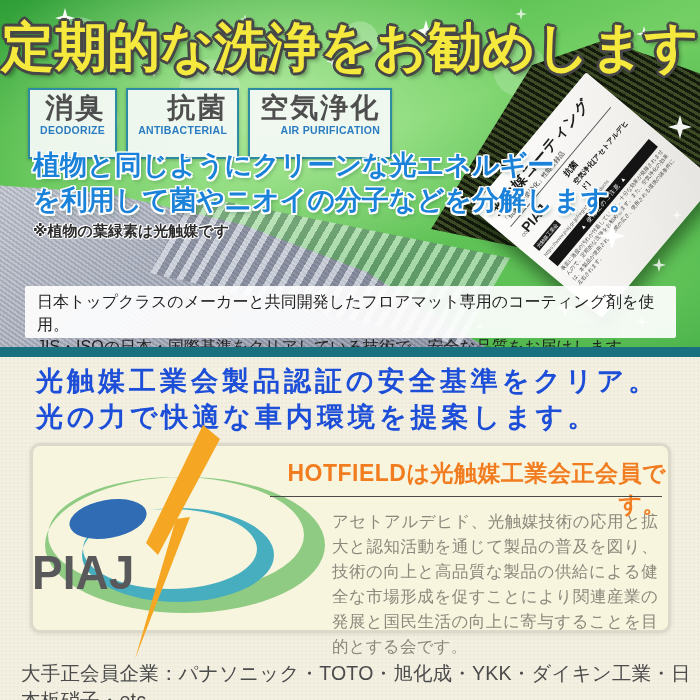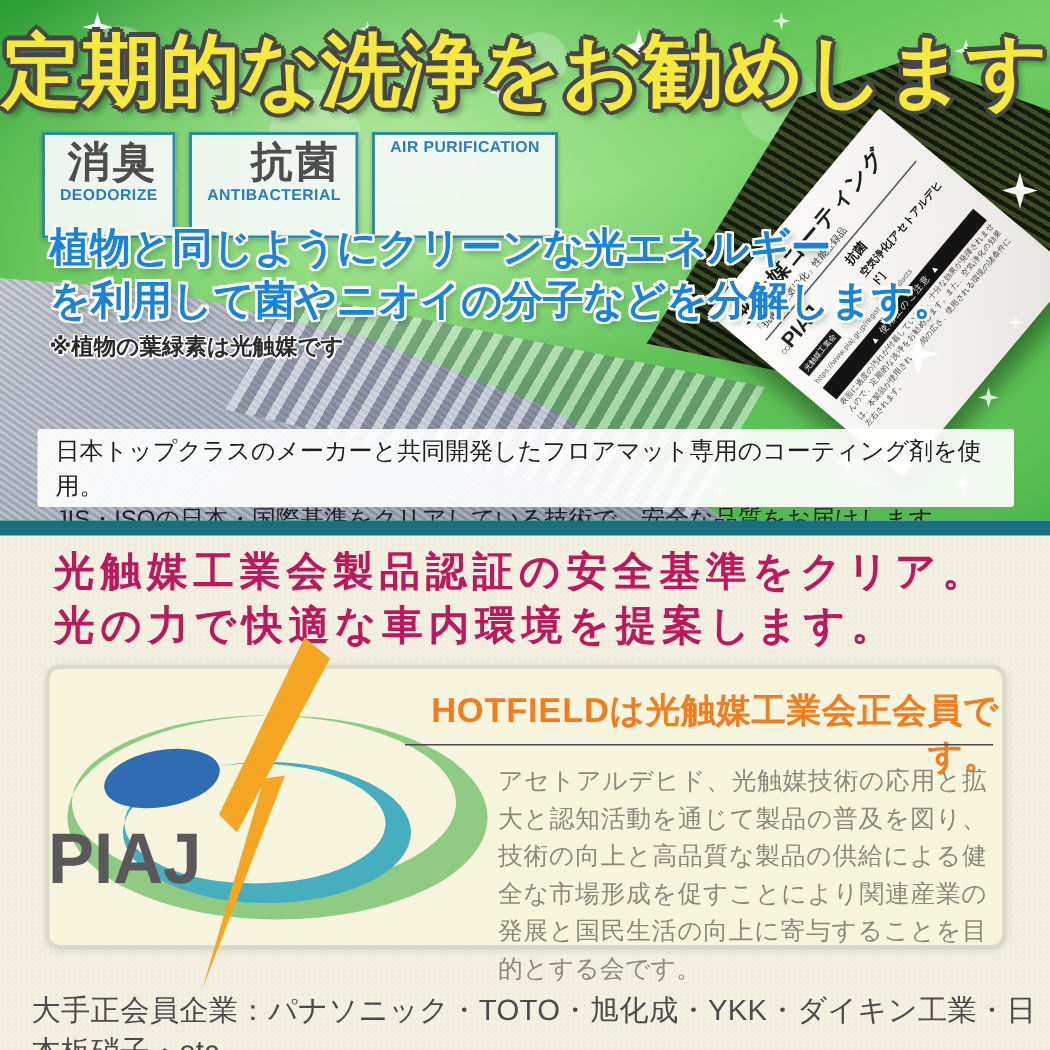--- a/index.html
+++ b/index.html
@@ -87,21 +87,21 @@
   .info-line{font-size:16px;color:#1e1e1e;line-height:1.42;letter-spacing:0;}
 
   
   .teal-bar{position:absolute;left:0;top:347px;width:700px;height:10px;background:#19707f;z-index:8;}
 
   
   .lower{position:absolute;left:0;top:357px;width:700px;height:343px;background:#f3f0e2;
     background-image:radial-gradient(rgba(120,115,90,.05) 1px,transparent 1px);background-size:4px 4px;}
   .cert{position:absolute;left:36px;top:363px;z-index:9;
     font-family:"Liberation Serif","DejaVu Serif",serif;font-weight:700;font-size:27px;
-    color:#be185d;letter-spacing:4px;line-height:1.35;}
+    color:#1d4ed8;letter-spacing:4px;line-height:1.35;}
 
   .member-box{position:absolute;left:30px;top:443px;width:641px;height:190px;z-index:9;
     background:#f8f5df;border:3px solid #dbd9ca;border-radius:10px;box-sizing:border-box;
     box-shadow:0 1px 4px rgba(90,85,60,.15);}
 
   
   .logo{position:absolute;left:30px;top:427px;width:310px;height:245px;z-index:10;pointer-events:none;}
   .logo svg{overflow:visible;}
   .logo-text{position:absolute;left:2px;top:122px;font-size:46px;font-weight:800;color:#59595b;
     letter-spacing:0;line-height:1;transform:scaleY(1.04);}
@@ -149,20 +149,21 @@
     <div class="badges">
       <div class="badge">
         <div class="badge-jp">消臭</div>
         <div class="badge-en">DEODORIZE</div>
       </div>
       <div class="badge">
         <div class="badge-jp">抗菌</div>
         <div class="badge-en">ANTIBACTERIAL</div>
       </div>
       <div class="badge">
+        <div class="badge-jp">空気浄化</div>
         <div class="badge-en">AIR PURIFICATION</div>
       </div>
     </div>
 
     <div class="headline">
       <div>植物と同じようにクリーンな光エネルギー</div>
       <div>を利用して菌やニオイの分子などを分解します。</div>
     </div>
     <div class="note">※植物の葉緑素は光触媒です</div>
 

